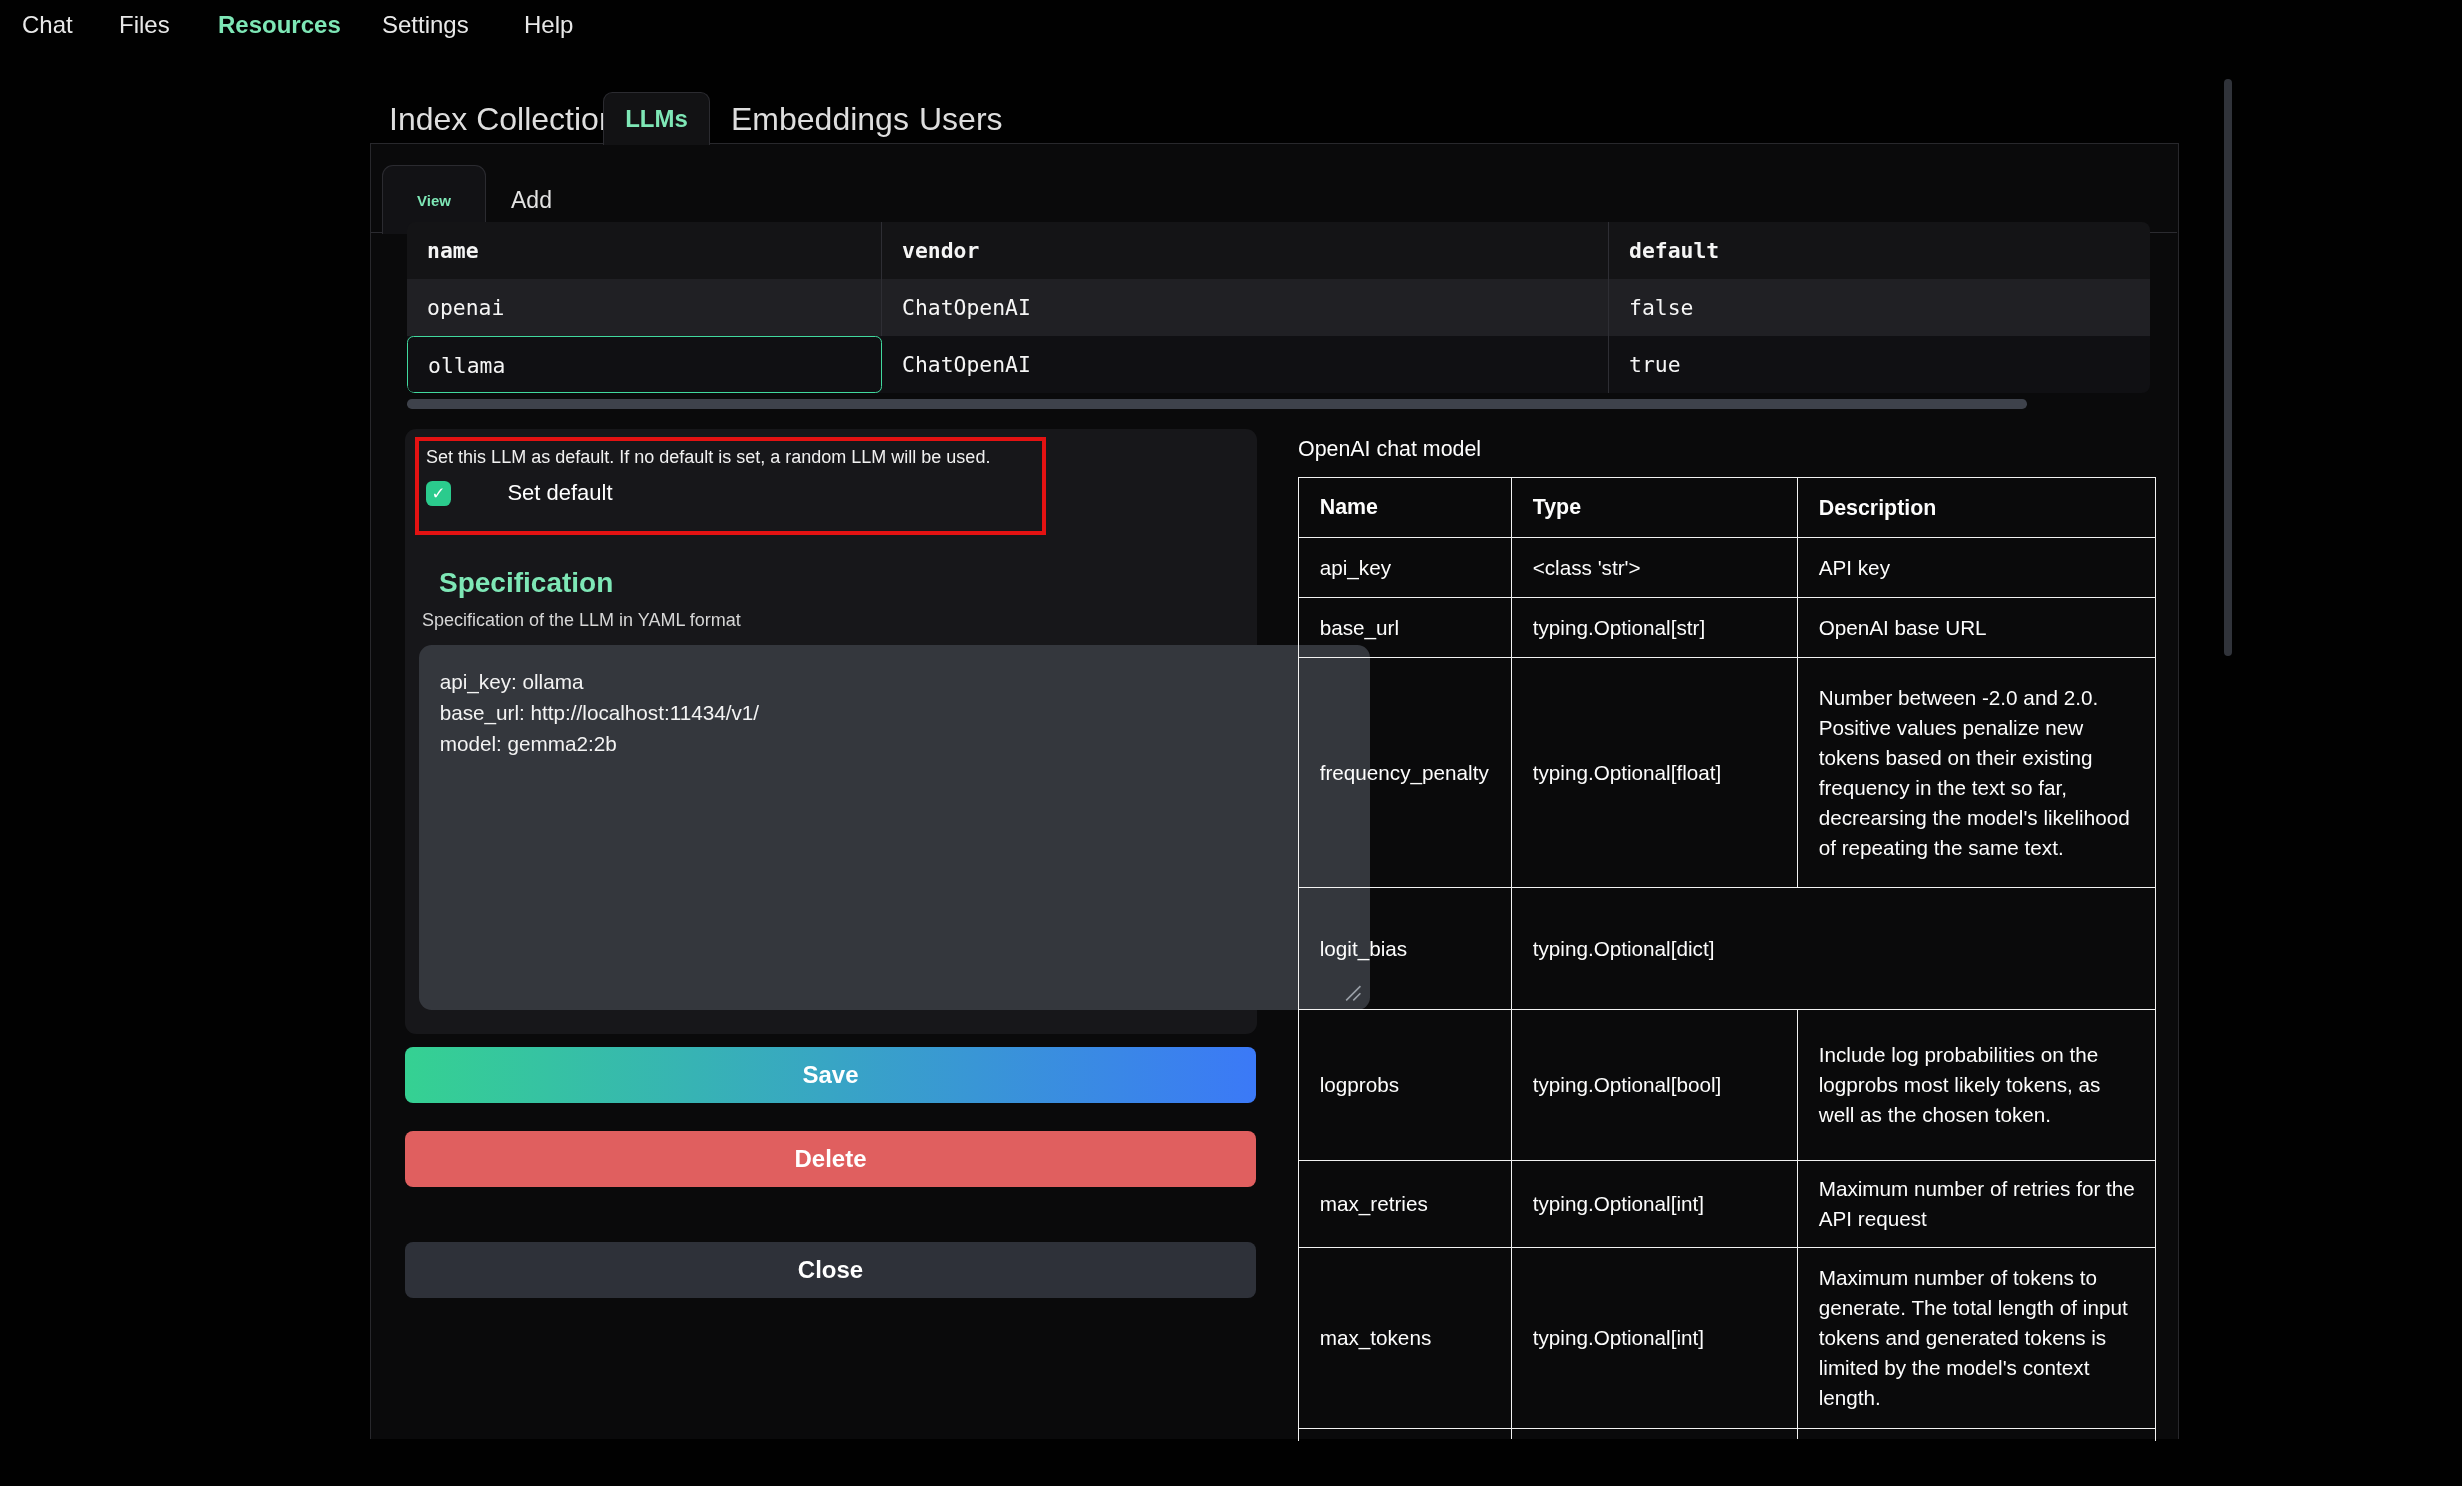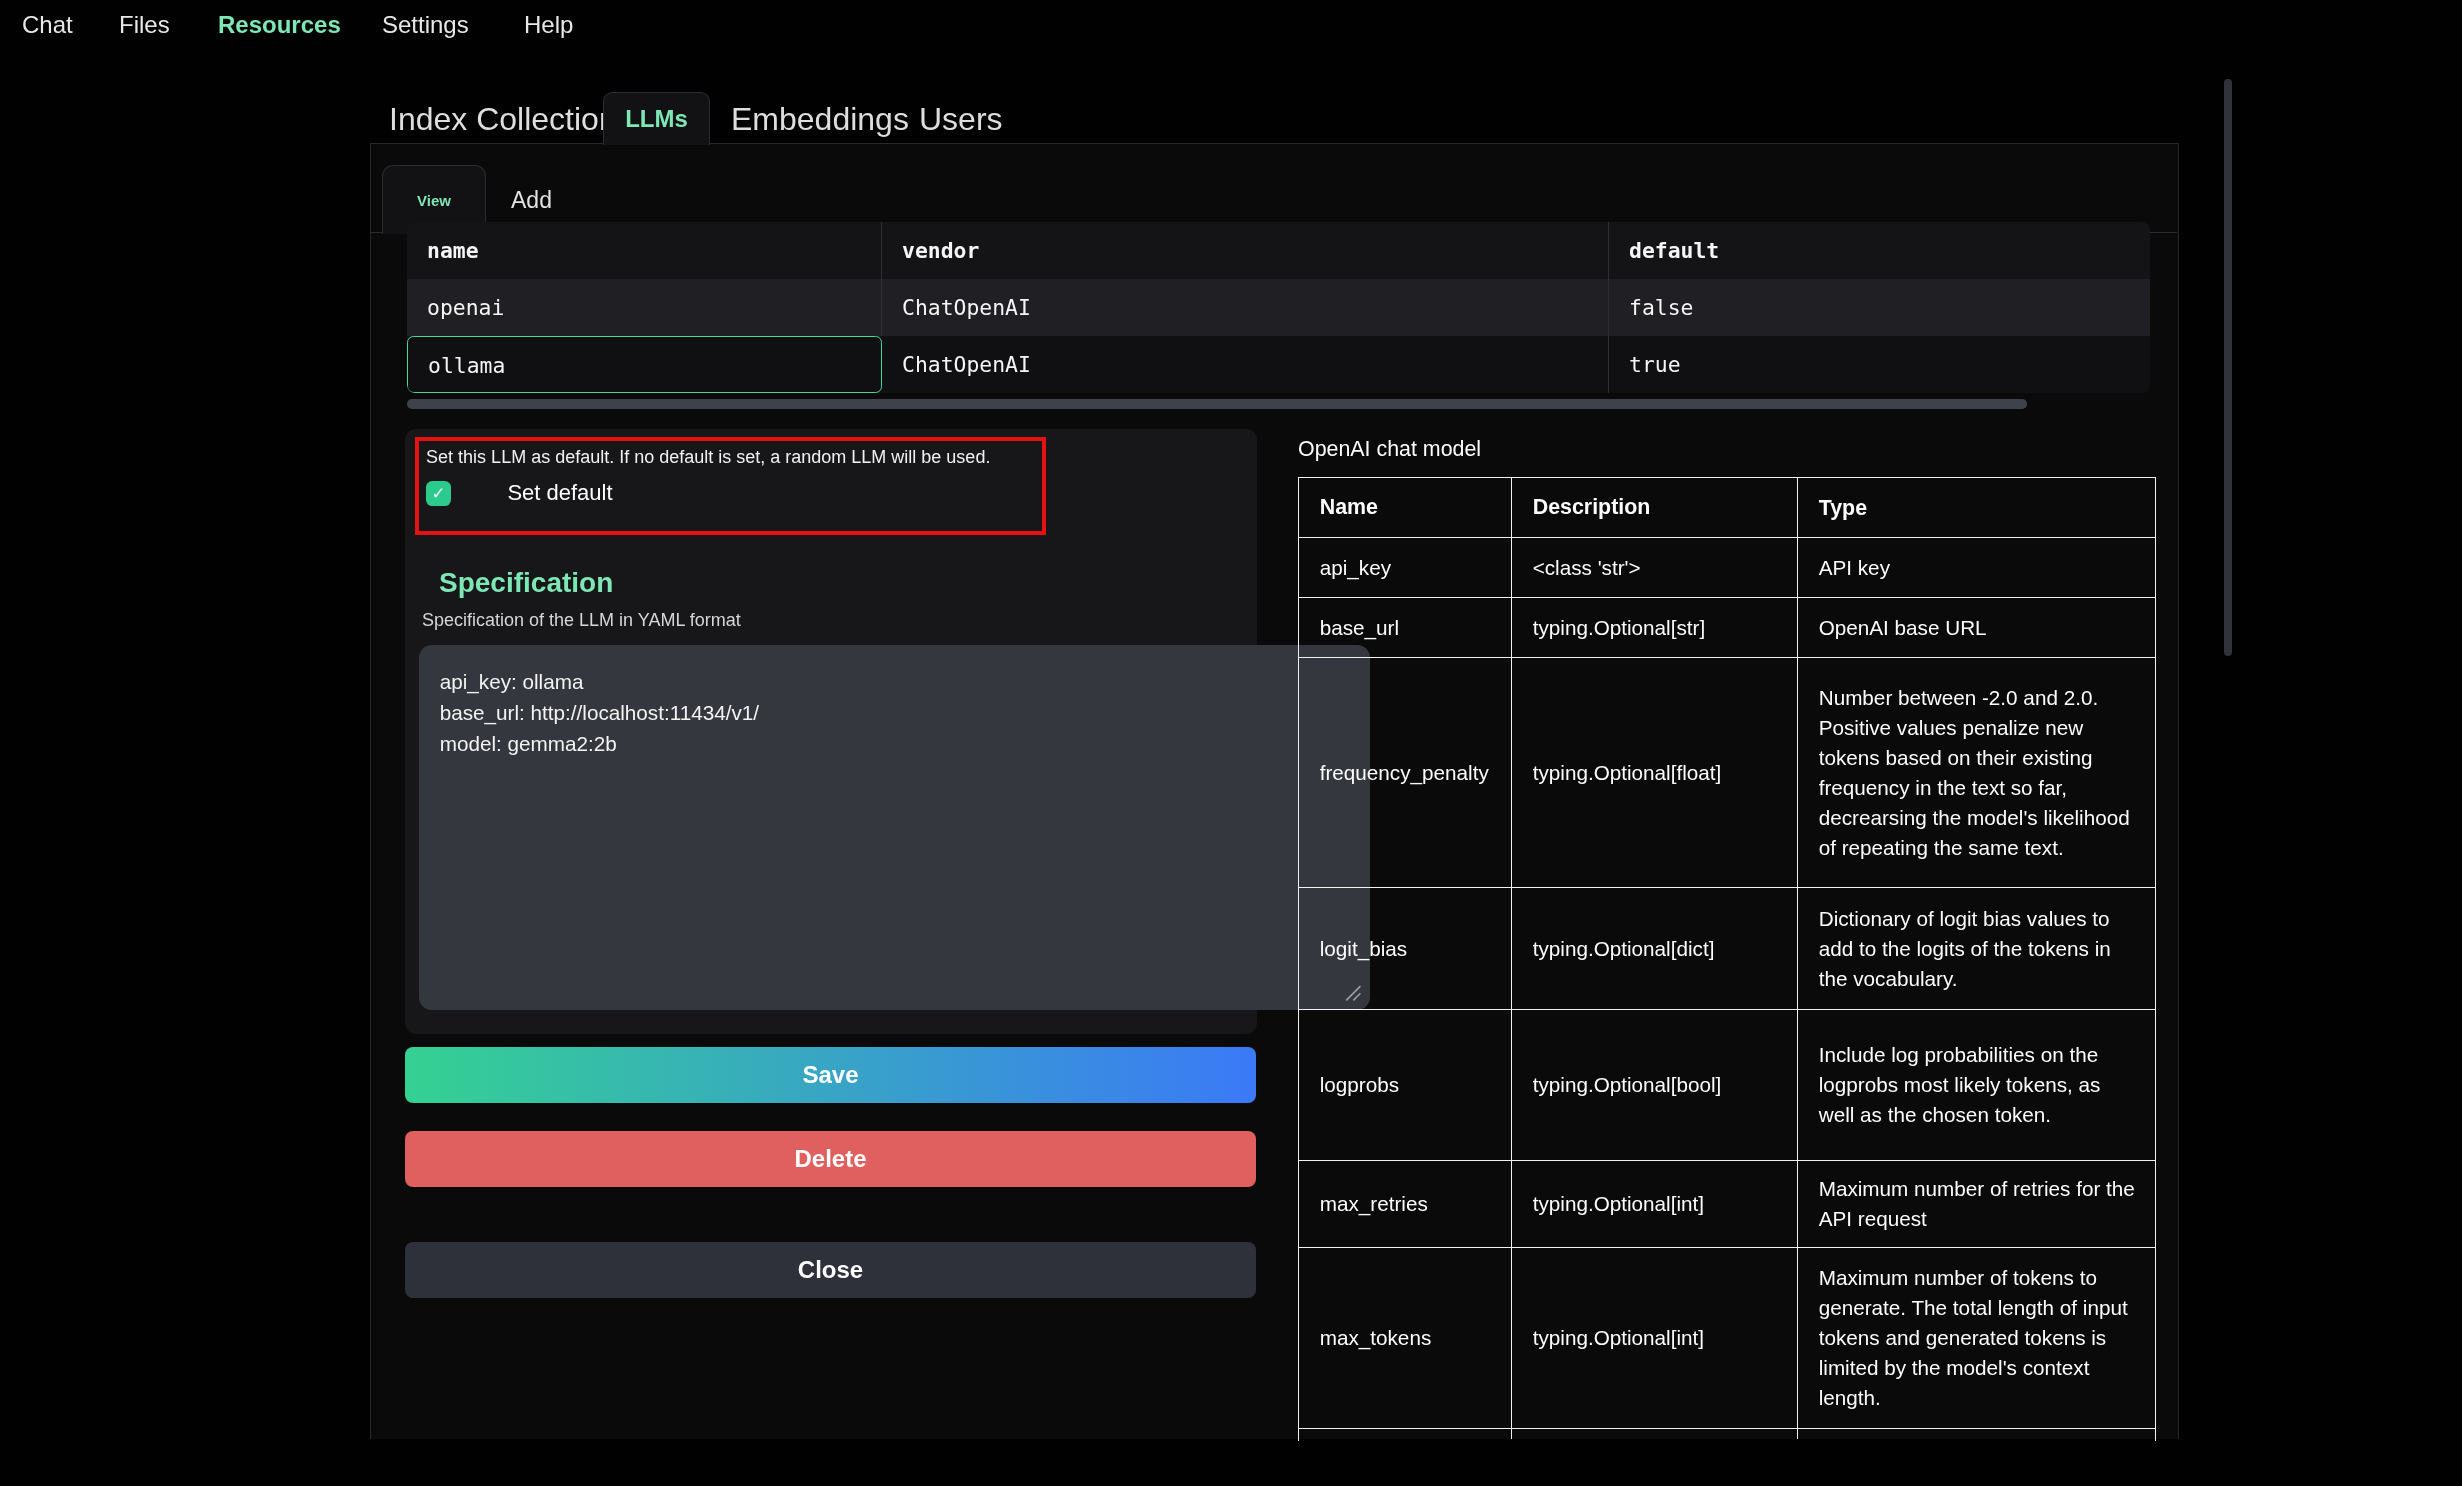--- a/index.html
+++ b/index.html
@@ -187,42 +187,41 @@
 
 <div class="btn btn-save">Save</div>
 <div class="btn btn-delete">Delete</div>
 <div class="btn btn-close">Close</div>
 
 <div class="doc-title">OpenAI chat model</div>
 
 <div class="doc-table">
   <div class="doc-row hdr h76">
     <div class="doc-cell">Name</div>
+    <div class="doc-cell">Type</div>
     <div class="doc-cell">Description</div>
-    <div class="doc-cell">Type</div>
   </div>
   <div class="doc-row h76">
     <div class="doc-cell">api_key</div>
     <div class="doc-cell">&lt;class 'str'&gt;</div>
     <div class="doc-cell">API key</div>
   </div>
   <div class="doc-row h76">
     <div class="doc-cell">base_url</div>
     <div class="doc-cell">typing.Optional[str]</div>
     <div class="doc-cell">OpenAI base URL</div>
   </div>
   <div class="doc-row h290">
     <div class="doc-cell">frequency_penalty</div>
     <div class="doc-cell">typing.Optional[float]</div>
     <div class="doc-cell">Number between -2.0 and 2.0. Positive values penalize new tokens based on their existing frequency in the text so far, decrearsing the model's likelihood of repeating the same text.</div>
   </div>
   <div class="doc-row h154">
     <div class="doc-cell">logit_bias</div>
     <div class="doc-cell">typing.Optional[dict]</div>
-    <div class="doc-cell">Dictionary of logit bias values to add to the logits of the tokens in the vocabulary.</div>
   </div>
   <div class="doc-row h190">
     <div class="doc-cell">logprobs</div>
     <div class="doc-cell">typing.Optional[bool]</div>
     <div class="doc-cell">Include log probabilities on the logprobs most likely tokens, as well as the chosen token.</div>
   </div>
   <div class="doc-row h110">
     <div class="doc-cell">max_retries</div>
     <div class="doc-cell">typing.Optional[int]</div>
     <div class="doc-cell">Maximum number of retries for the API request</div>

